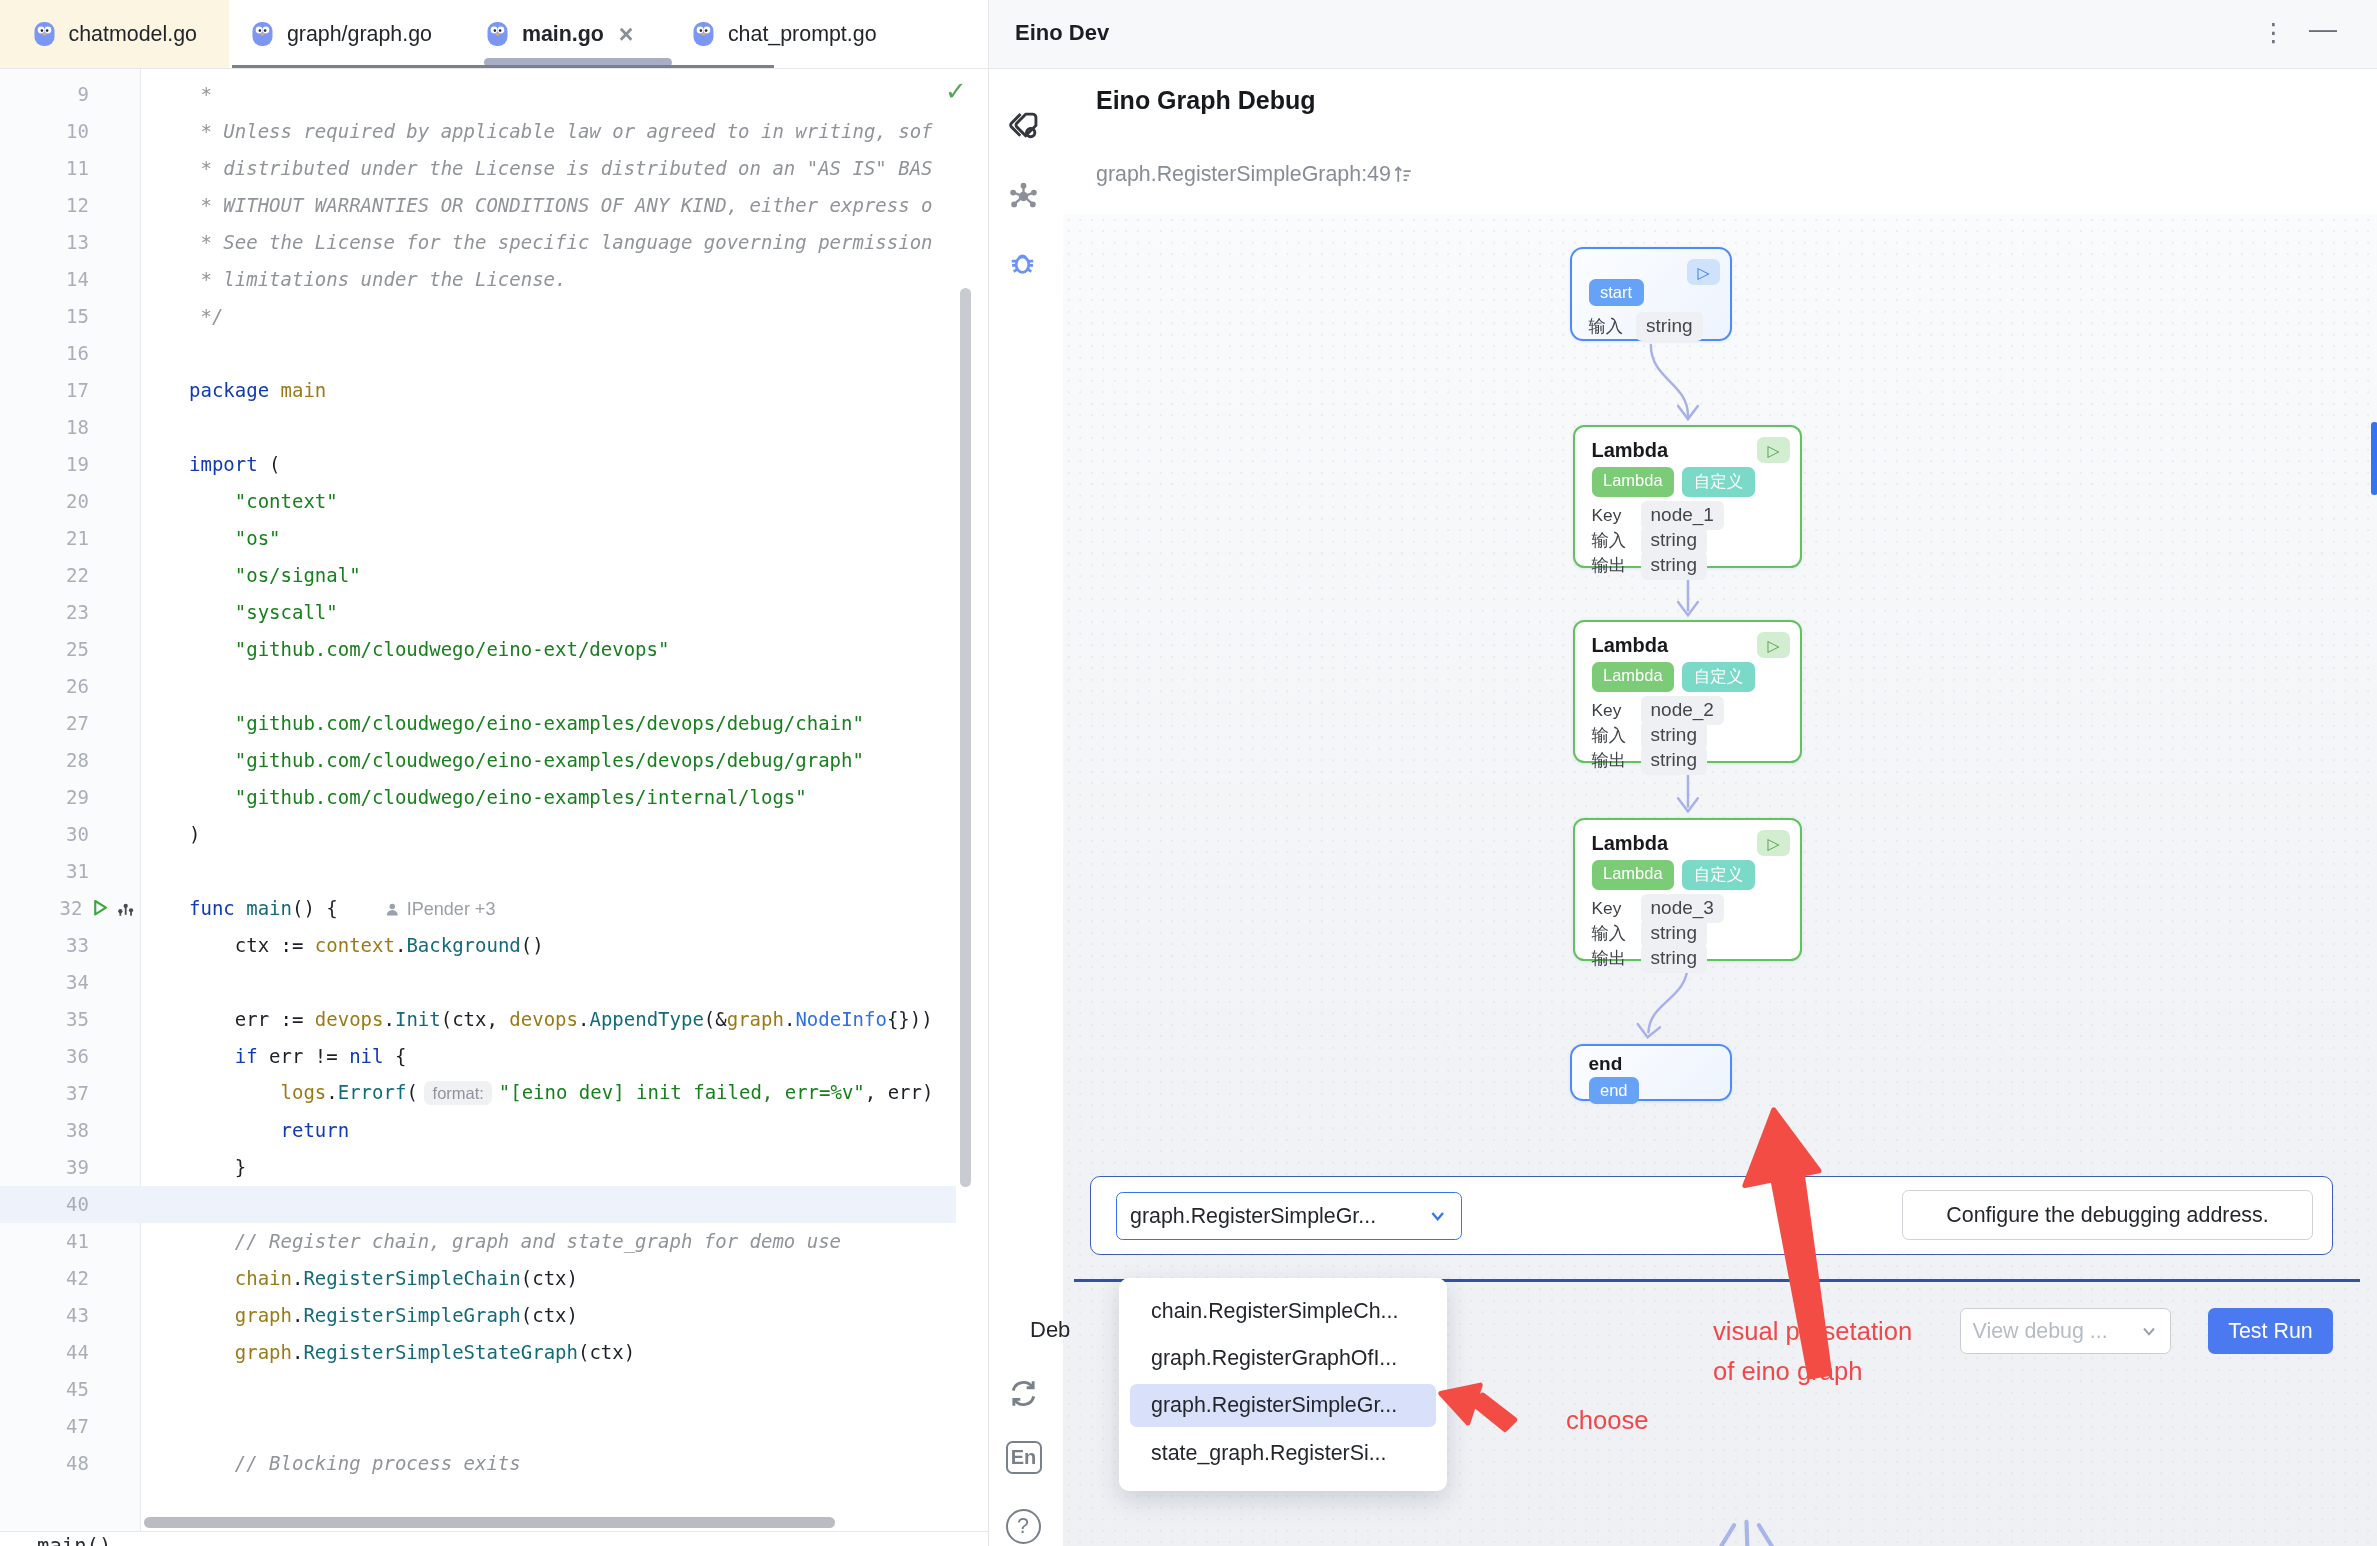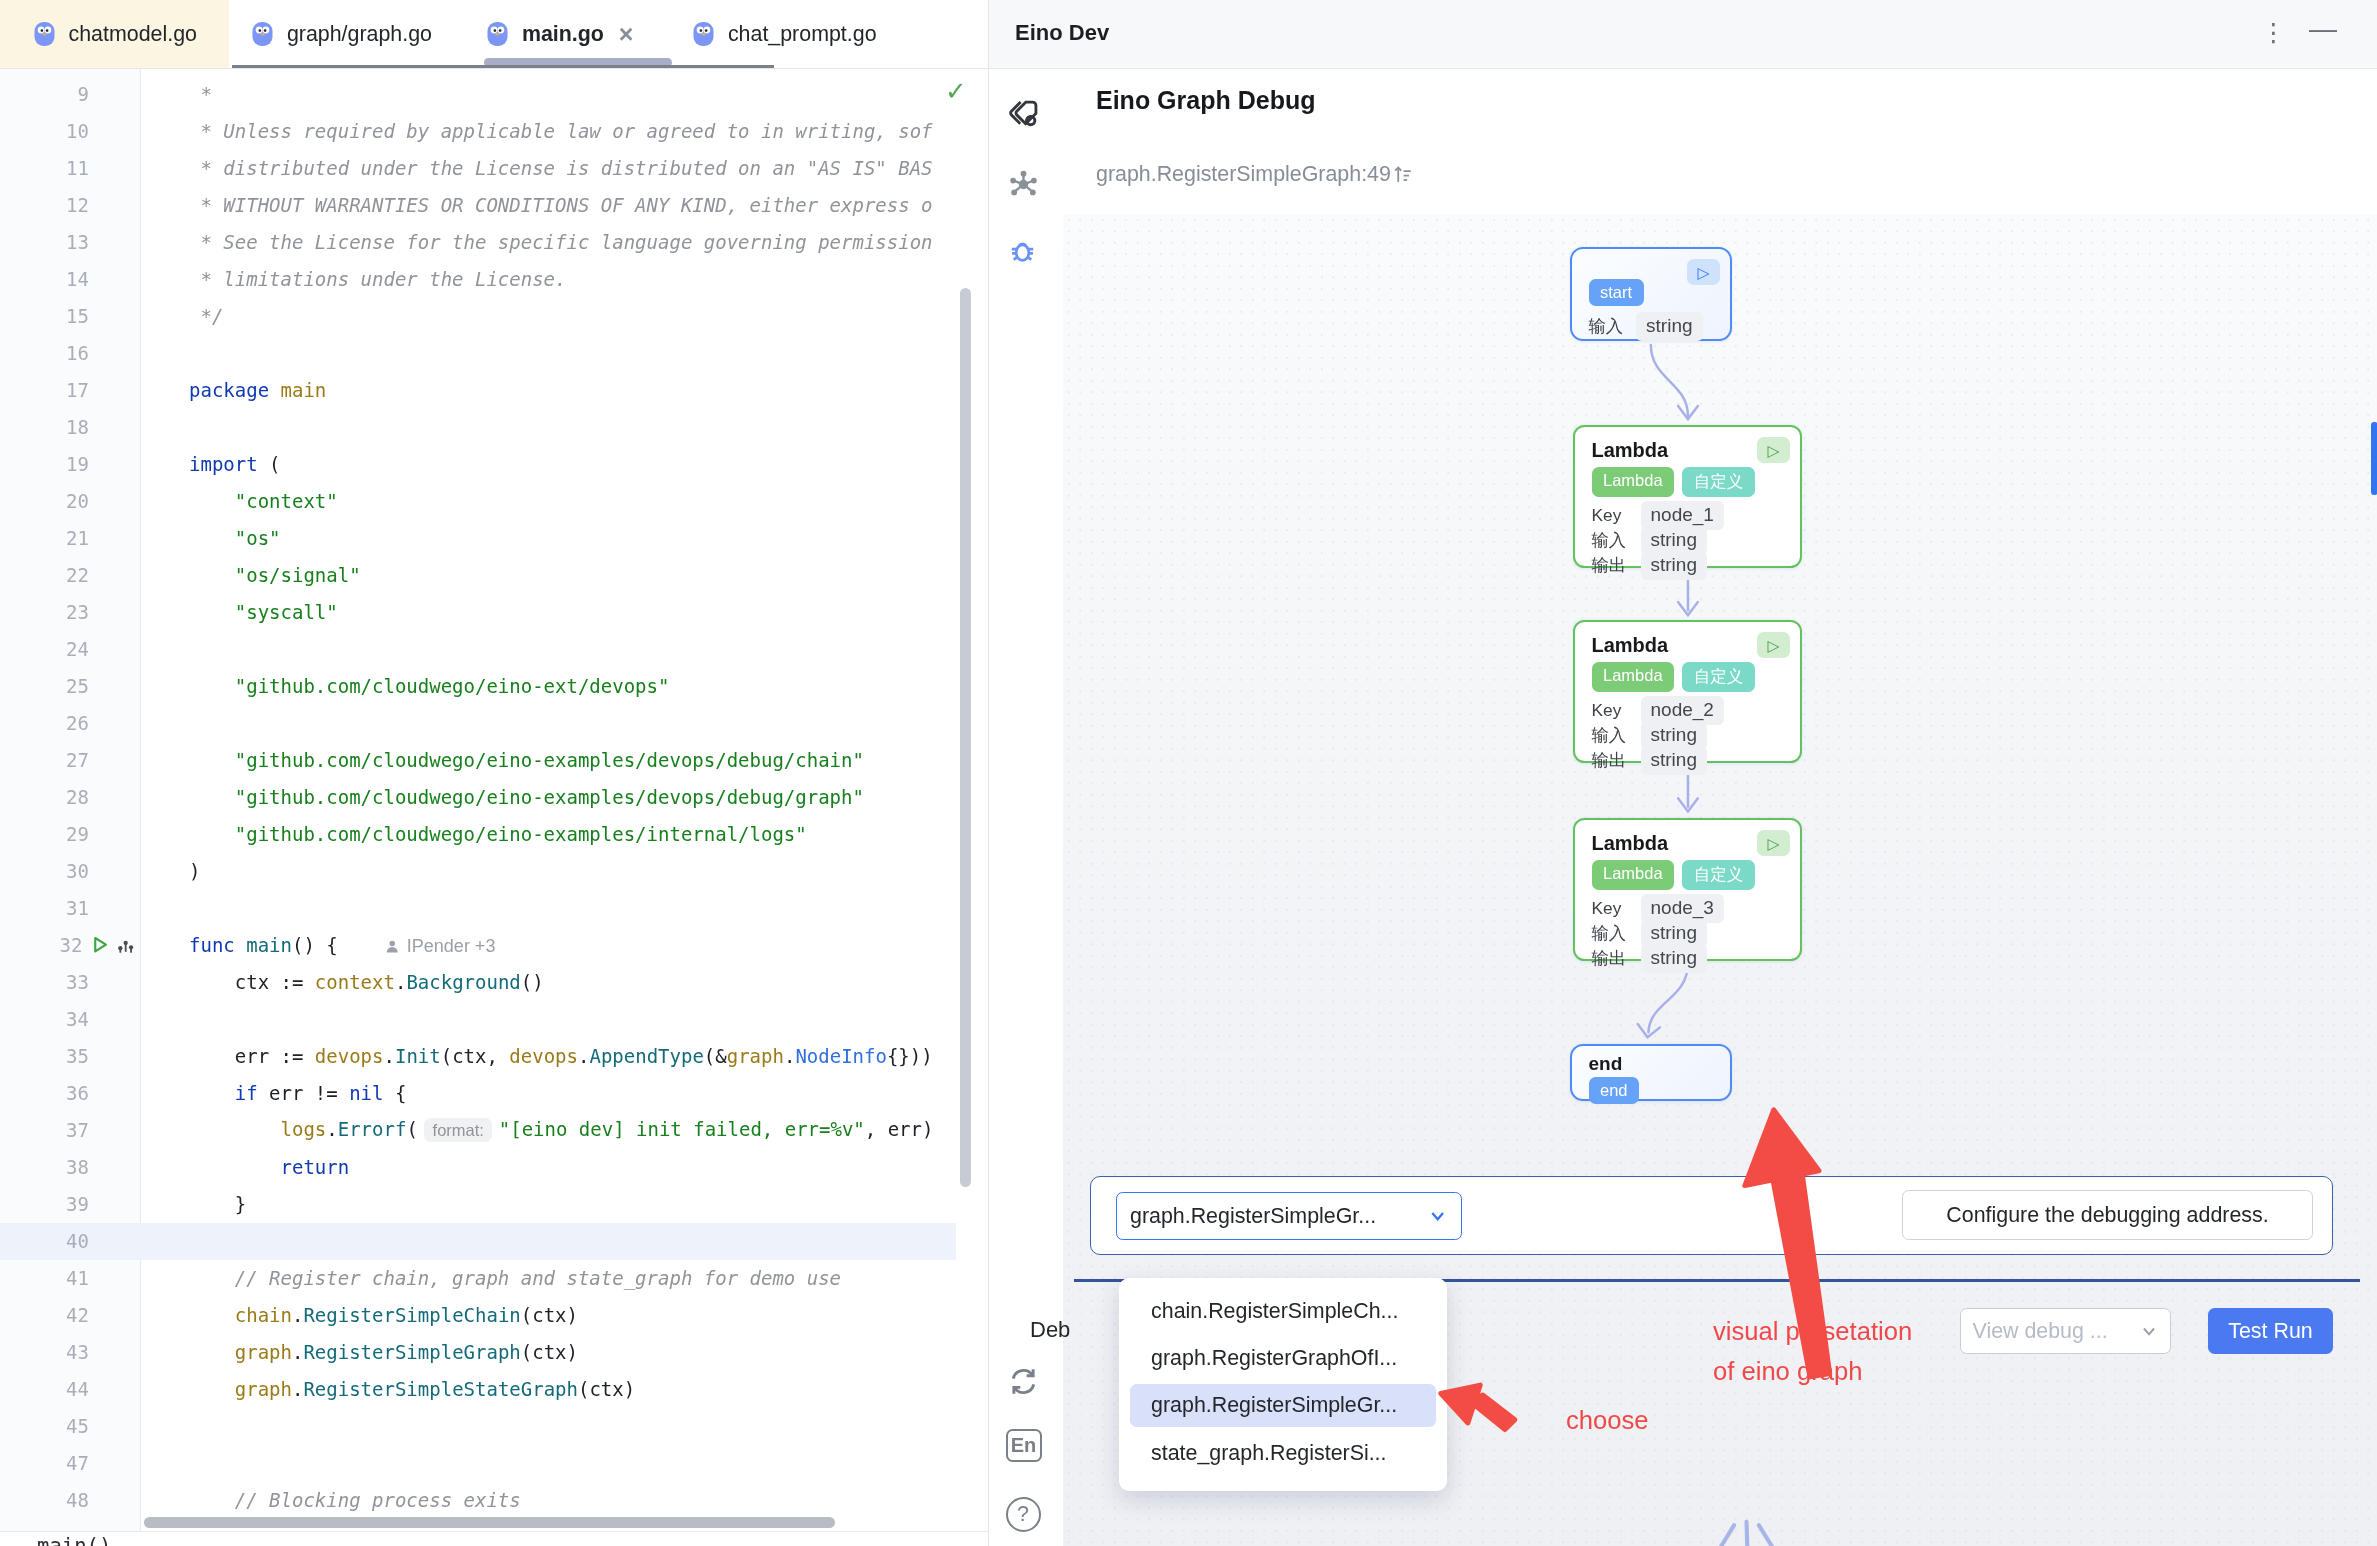--- a/index.html
+++ b/index.html
@@ -45,21 +45,21 @@
               border-top:0.8px solid #e8e9ec;overflow:hidden;}
   #breadcrumb span{position:absolute;left:37px;top:1.6px;font-size:20.6px;color:#2b2f33;font-family:"DejaVu Sans Mono",monospace;}
   #split{position:absolute;left:988px;top:0;width:1.6px;height:1547px;background:#e3e5e9;}
   
   #panel{position:absolute;left:989px;top:0;width:1388px;height:1547px;background:#fff;}
   #panel-header{position:absolute;left:0;top:0;width:1388px;height:68px;background:#f7f8fa;
                 border-bottom:0.8px solid #e7e8eb;}
   #panel-title{position:absolute;left:26px;top:20px;font-size:22px;font-weight:bold;color:#1b1f24;}
   #panel-kebab{position:absolute;right:91px;top:18px;color:#6b7077;font-size:25px;}
   #panel-min{position:absolute;right:40px;top:13px;color:#6b7077;font-size:28px;}
-  .strip-icon{position:absolute;left:16.5px;color:#7a8089;}
+  .strip-icon{position:absolute;left:16.5px;color:#7a8089;margin-top:12px;}
   #section-title{position:absolute;left:107px;top:86px;font-size:25px;font-weight:bold;color:#16191d;}
   #graph-ref-row{position:absolute;left:107px;top:162px;display:flex;align-items:center;gap:1px;}
   #graph-ref{font-size:21.4px;color:#868d96;}
   #canvas{position:absolute;left:74px;top:214px;width:1314px;height:1332px;
           background:linear-gradient(180deg,#fafbfc 0%,#f1f3f6 60%,#eef0f4 100%);}
   #canvas .dots{position:absolute;inset:0;background-image:radial-gradient(#d7dae1 1px,transparent 1px);
           background-size:11.5px 11.5px;opacity:.5;}
   .gnode{position:absolute;box-sizing:border-box;border-radius:13px;background:#fff;
          box-shadow:0 0.8px 3.3px rgba(40,70,160,.10);}
   .gnode.start,.gnode.end{border:2.5px solid #4f8bf7;background:linear-gradient(135deg,#fbfdff,#eef4fe);}
@@ -260,26 +260,20 @@
           <div class="codetext"><span class="tk-s">    "os/signal"</span></div>
         </div>
         <div class="code-line">
           <div class="gut no-icons">
             <span class="num">23</span>
           </div>
           <div class="codetext"><span class="tk-s">    "syscall"</span></div>
         </div>
         <div class="code-line">
           <div class="gut no-icons">
-            <span class="num">24</span>
-          </div>
-          <div class="codetext"></div>
-        </div>
-        <div class="code-line">
-          <div class="gut no-icons">
             <span class="num">25</span>
           </div>
           <div class="codetext"><span class="tk-s">    "github.com/cloudwego/eino-ext/devops"</span></div>
         </div>
         <div class="code-line">
           <div class="gut no-icons">
             <span class="num">26</span>
           </div>
           <div class="codetext"></div>
         </div>

